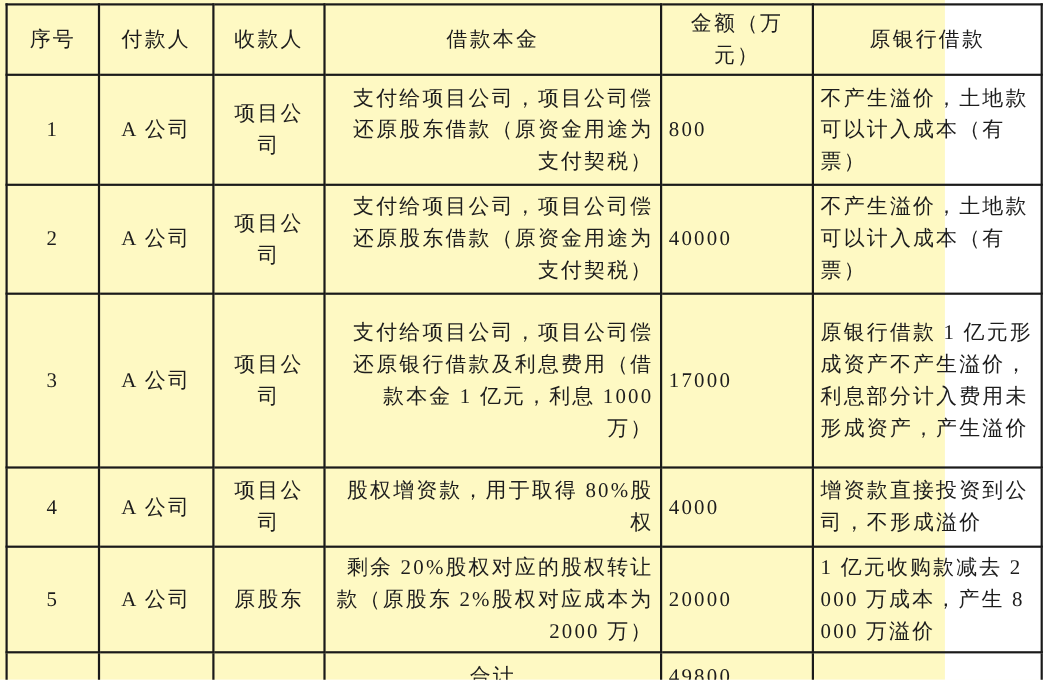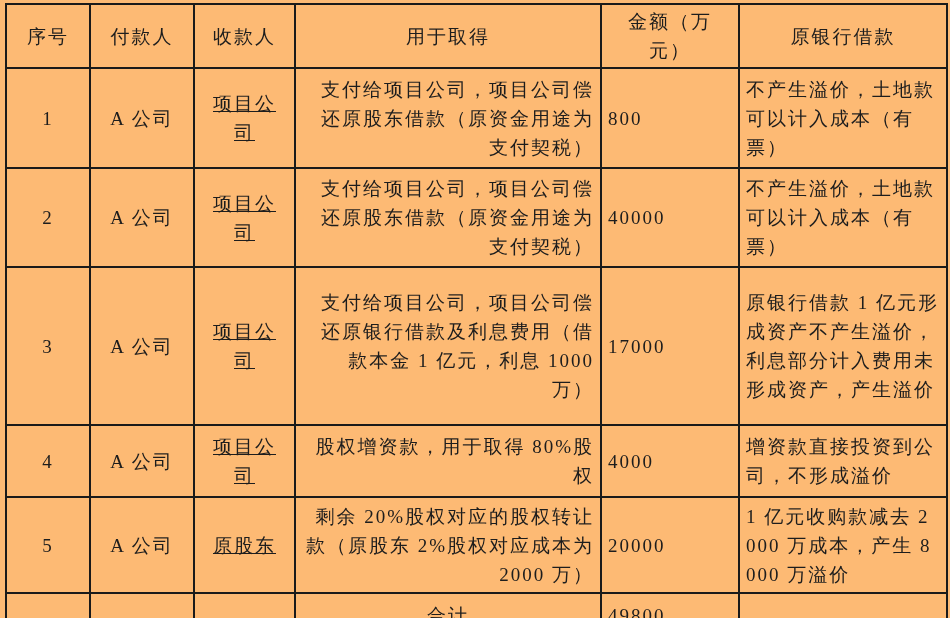--- a/index.html
+++ b/index.html
@@ -1,20 +1,20 @@
 <!DOCTYPE html>
 <html><head>
 <meta charset="utf-8">
 <style>
   html,body{
     margin:0;padding:0;width:950px;height:618px;overflow:hidden;
     background:#ffffff;
     font-family:"Liberation Serif","DejaVu Serif",serif;
   }
-  .page{position:relative;width:950px;height:618px;background:#fdba74;}
+  .page{position:relative;width:859px;height:618px;background:#fef9c3;}
   table.pay{
     position:absolute;left:5px;top:3px;
     width:941px;border-collapse:collapse;table-layout:fixed;
     color:#1d1d1d;
   }
   table.pay td,table.pay th{
     border:2px solid #1a1a1a;
     vertical-align:middle;
     font-size:19px;
     letter-spacing:2px;
@@ -30,42 +30,42 @@
   tr.h-r3{height:158px}
   tr.h-r4{height:72px}
   tr.h-r5{height:96px}
   tr.h-total{height:44px}
   th{font-weight:bold;text-align:center;letter-spacing:3px;}
   .c-seq,.c-payer,.c-payee{text-align:center;}
   .c-purpose{text-align:right;padding:2px 7px;}
   .c-amount{text-align:left;padding-left:10px;letter-spacing:1px;font-size:20px;}
   .c-premium{text-align:left;padding:2px 7px;}
   .b{font-weight:bold;margin-left:41px;}
-  .payee-narrow{display:inline-block;max-width:68px;text-decoration:underline;}
+  .payee-narrow{display:inline-block;max-width:68px;}
   .total-label{text-align:center;font-weight:bold;}
 </style>
 </head>
 <body>
 
 <div class="page">
   <table class="pay">
     <colgroup>
       <col style="width:84px">
       <col style="width:104px">
       <col style="width:101px">
       <col style="width:306px">
       <col style="width:138px">
       <col style="width:208px">
     </colgroup>
     <thead>
       <tr class="h-head">
         <th>序号</th>
         <th>付款人</th>
         <th>收款人</th>
-        <th>用于取得</th>
+        <th>借款本金</th>
         <th>金额（万元）</th>
         <th>原银行借款</th>
       </tr>
     </thead>
     <tbody>
       <tr class="h-r1">
         <td class="c-seq">1</td>
         <td class="c-payer">A 公司</td>
         <td class="c-payee"><span class="payee-narrow">项目公司</span></td>
         <td class="c-purpose">支付给项目公司，项目公司偿还原股东借款（原资金用途为支付契税）</td>

